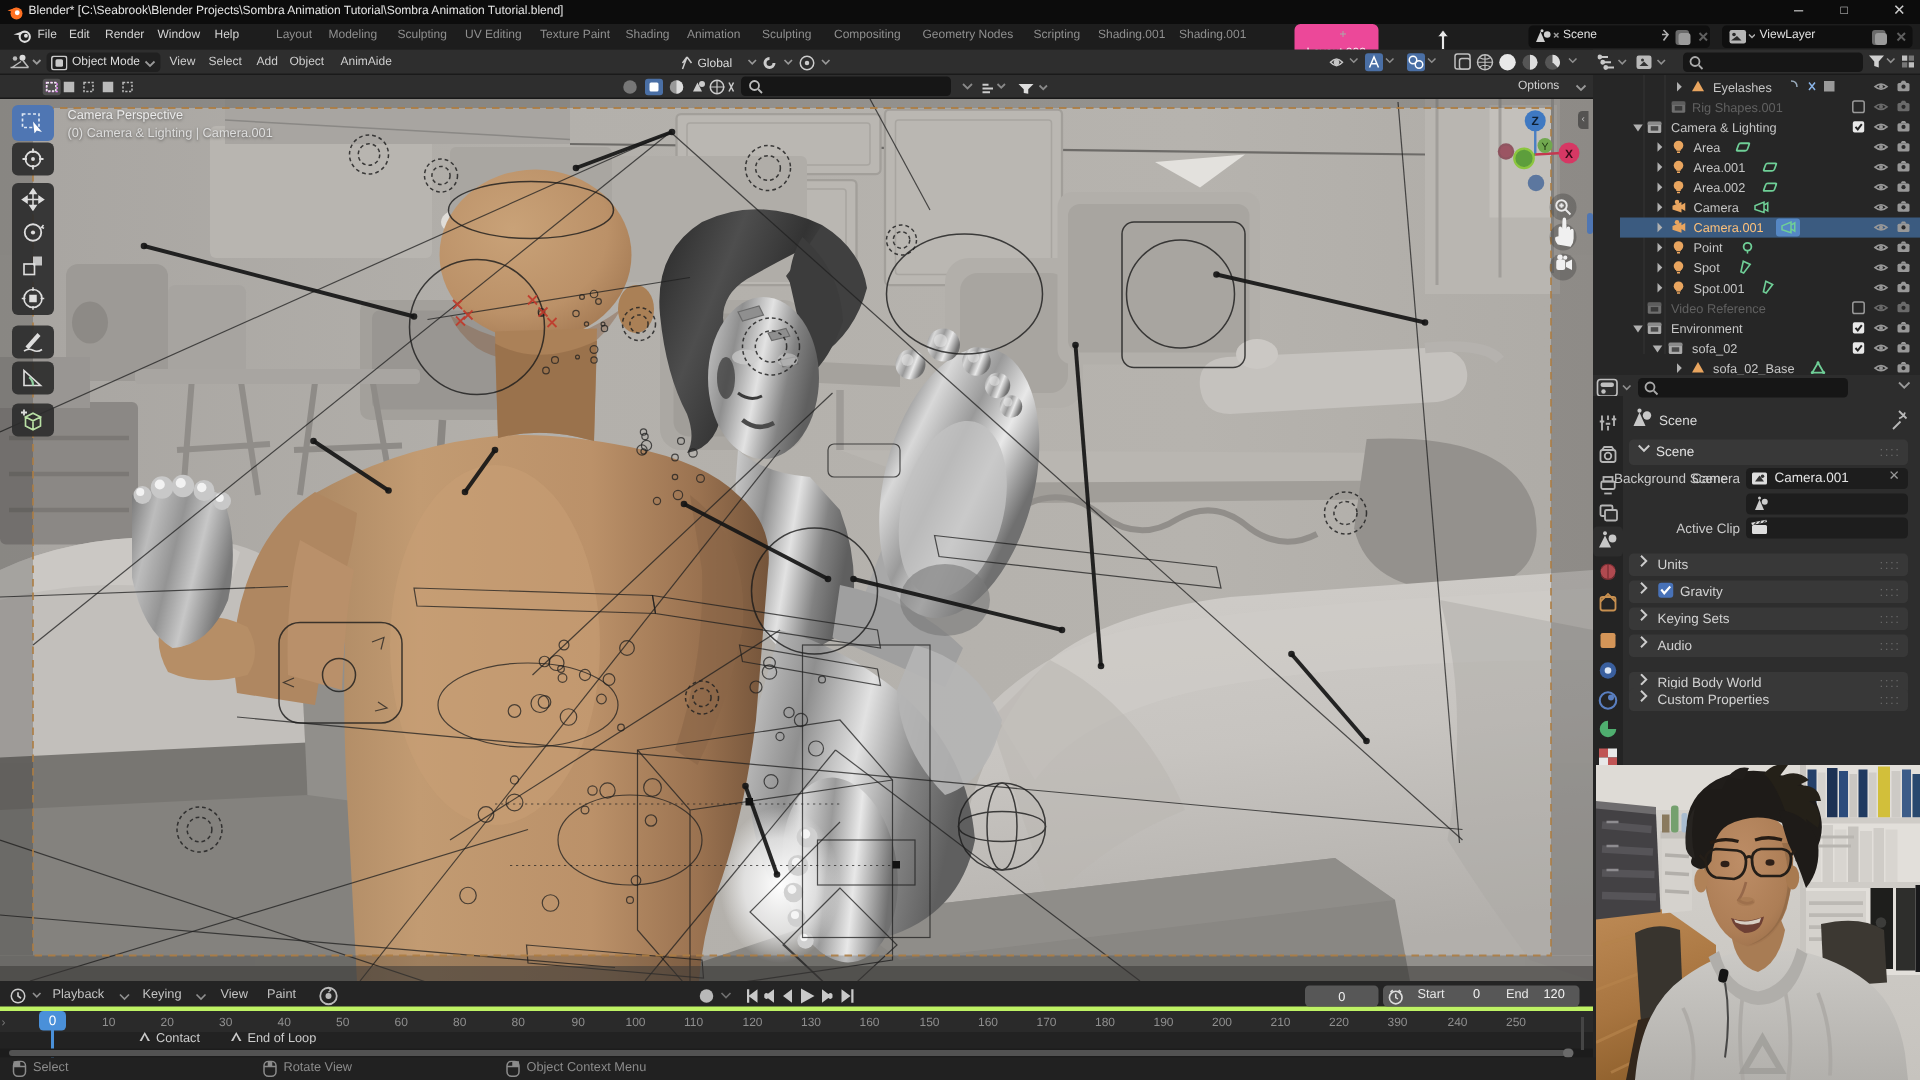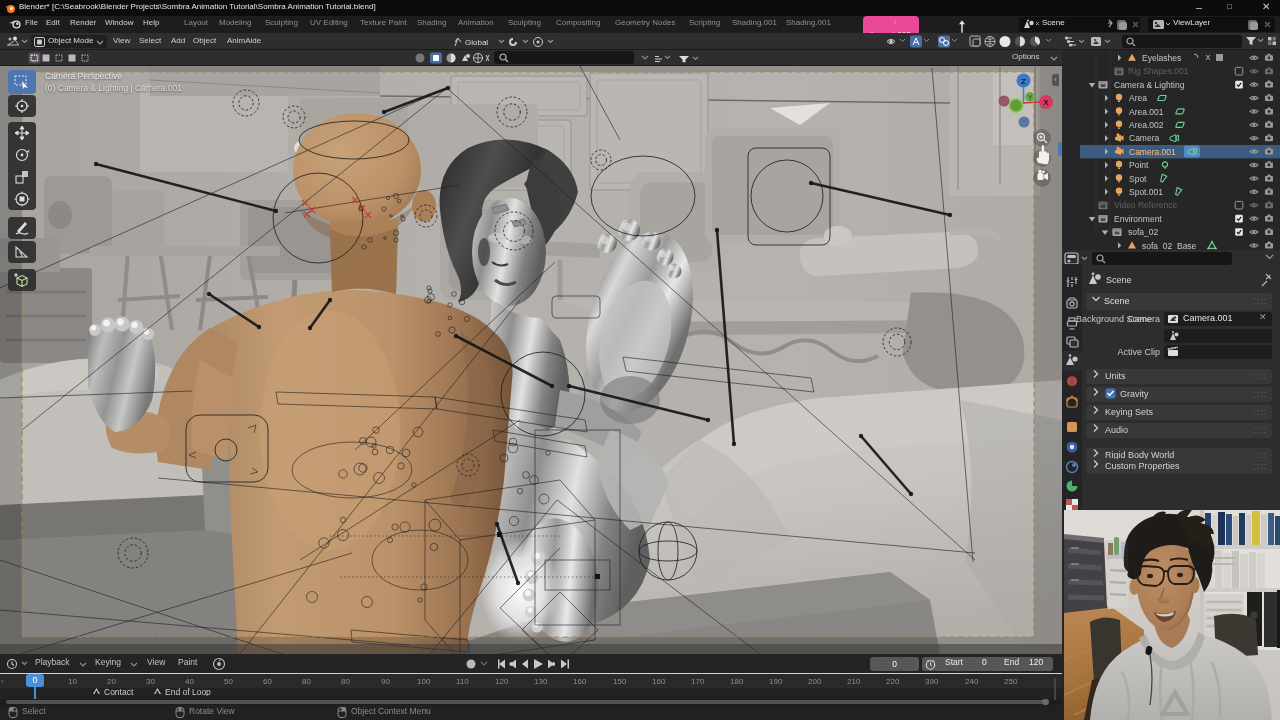--- a/index.html
+++ b/index.html
@@ -19,21 +19,21 @@
 #hdr4{left:0;top:50px;width:1062px;height:16px;background:#2e2e2e;border-bottom:1px solid #191919;color:#cfcfcf;}
 
 #rcol{left:1062px;top:33px;width:218px;height:687px;background:#262626;}
 #outhdr{left:1062px;top:33px;width:218px;height:17px;background:#2e2e2e;border-bottom:1px solid #1a1a1a;}
 
 #props{left:1062px;top:250px;width:218px;height:470px;background:#2d2d2d;}
 #ptabs{position:absolute;left:0;top:14px;width:20px;height:456px;background:#242424;}
 .panel{position:absolute;left:24px;width:186px;height:15px;background:#383838;border-radius:3px;color:#d2d2d2;font-size:9px;line-height:15px;}
 
 #tl{left:0;top:654px;width:1062px;height:51px;background:#2b2b2b;}
-#tlhdr{position:absolute;left:0;top:0;width:1062px;height:20px;background:#242424;border-bottom:1px solid #bef264;color:#c4c4c4;font-size:8.5px;}
+#tlhdr{position:absolute;left:0;top:0;width:1062px;height:20px;background:#242424;border-bottom:3px solid #bef264;color:#c4c4c4;font-size:8.5px;}
 #ruler{position:absolute;left:0;top:20px;width:1062px;height:31px;background:#2a2a2a;color:#8f8f8f;font-size:8px;}
 #status{left:0;top:705px;width:1280px;height:15px;background:#212121;color:#8b8b8b;font-size:8.5px;}
 
 #webcam{left:1064px;top:510px;width:216px;height:210px;overflow:hidden;}
 </style>
 </head>
 <body>
 <div id="root">
 
   <div class="abs" id="viewport" style="left:0;top:66px;width:1062px;height:588px;background:#b1aea9;overflow:hidden;"><svg width="1062" height="588" viewBox="0 66 1062 588">

